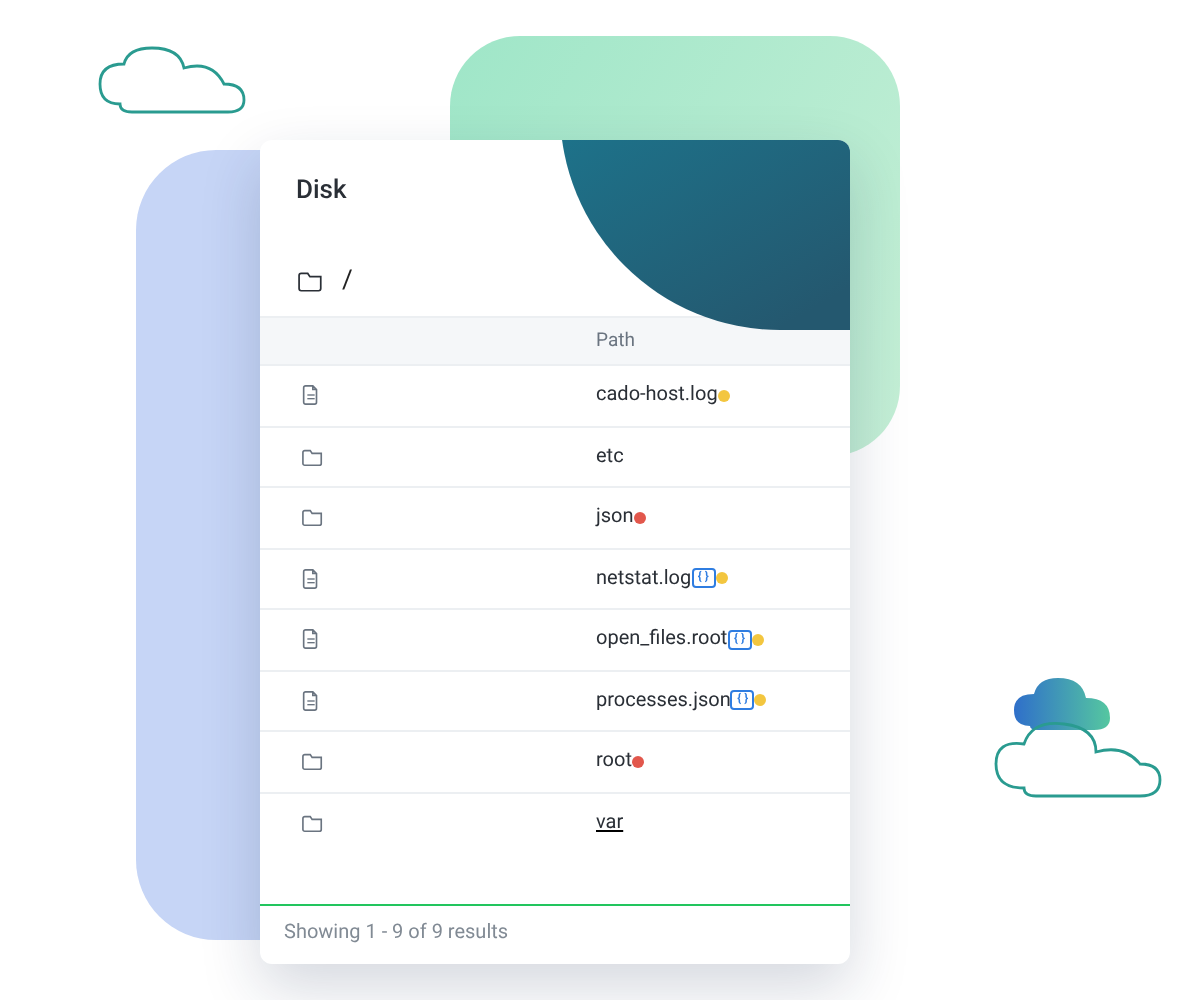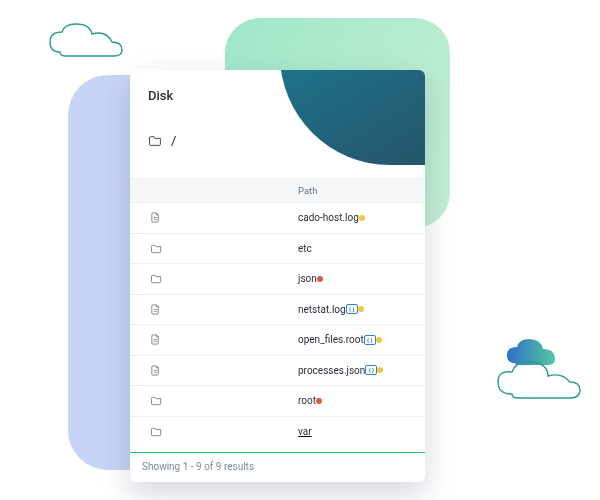--- a/index.html
+++ b/index.html
@@ -94,21 +94,21 @@
     display: flex;
     align-items: center;
     gap: 8px;
     padding: 22px 18px 10px 18px;
     font-size: 13px;
     color: #222;
   }
   .breadcrumb svg { flex: none }
 
   .tbl-header {
-    margin-top: 20px;
+    margin-top: 0;
     background: #f5f7f9;
     border-top: 1px solid #eceff2;
     border-bottom: 1px solid #eceff2;
     display: flex;
     padding: 6px 0;
   }
   .tbl-header .col-icon { width: 52px; }
   .tbl-header .col-path {
     font-size: 9.5px;
     color: #6a7480;

